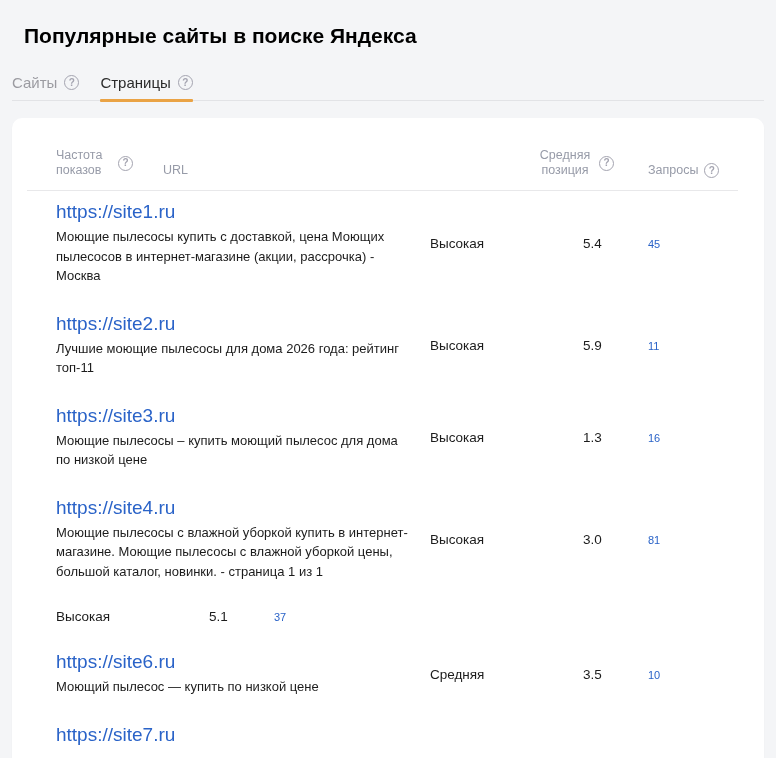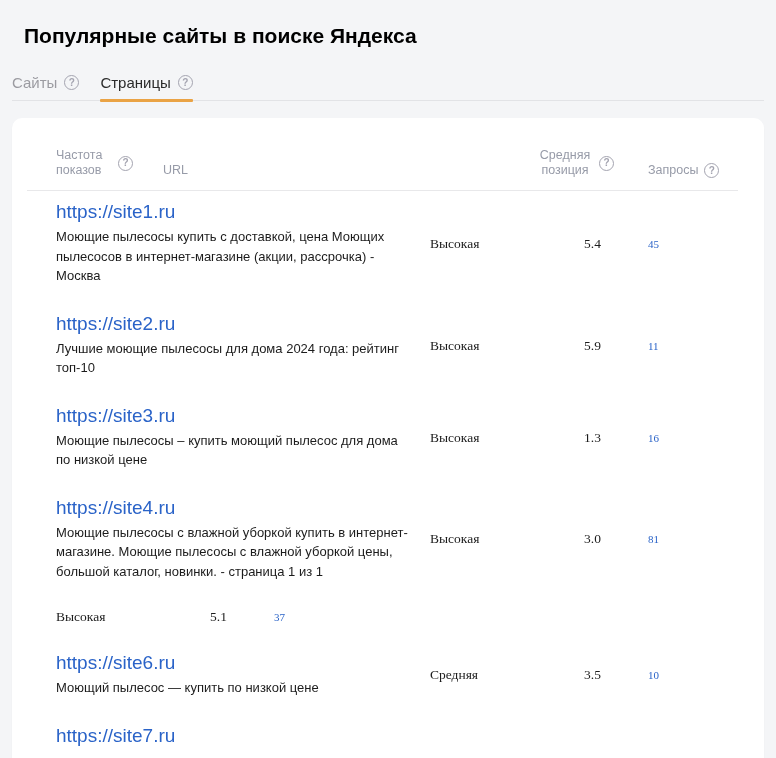--- a/index.html
+++ b/index.html
@@ -58,21 +58,21 @@
   }
   .row { display: flex; padding: 11px 0 17px; }
   .url-link {
     color: #2a63c8; font-size: 19px; line-height: 20px;
     text-decoration: none; display: inline-block; cursor: pointer;
   }
   .desc {
     font-size: 13px; line-height: 19.5px; color: #1c1c1c;
     margin-top: 5px; max-width: 354px;
   }
-  .val { align-self: center; font-size: 13.5px; color: #1c1c1c; font-family: Liberation Serif, serif; }
+  .val { align-self: center; font-size: 13.5px; color: #1c1c1c; }
   .queries-link {
     color: #2a63c8; text-decoration: none; cursor: pointer;
     font-size: 11px;
   }
 </style>
 </head>
 <body>
 
 <div class="header">
   <h1 class="page-title">Популярные сайты в поиске Яндекса</h1>
@@ -119,21 +119,21 @@
       <div class="col-freq val">Высокая</div>
       <div class="col-pos val">5.4</div>
       <div class="col-queries val">
         <a class="queries-link">45</a>
       </div>
     </div>
 
     <div class="row">
       <div class="col-url">
         <a class="url-link">https://site2.ru</a>
-        <div class="desc">Лучшие моющие пылесосы для дома 2024 года: рейтинг топ-10</div>
+        <div class="desc">Лучшие моющие пылесосы для дома 2026 года: рейтинг топ-11</div>
       </div>
       <div class="col-freq val">Высокая</div>
       <div class="col-pos val">5.9</div>
       <div class="col-queries val">
         <a class="queries-link">11</a>
       </div>
     </div>
 
     <div class="row">
       <div class="col-url">

